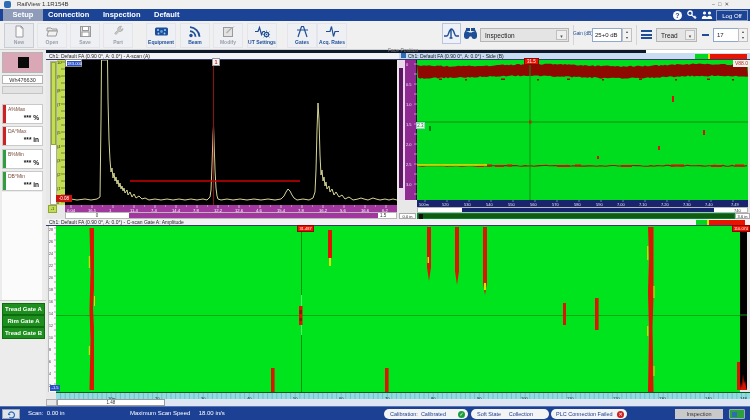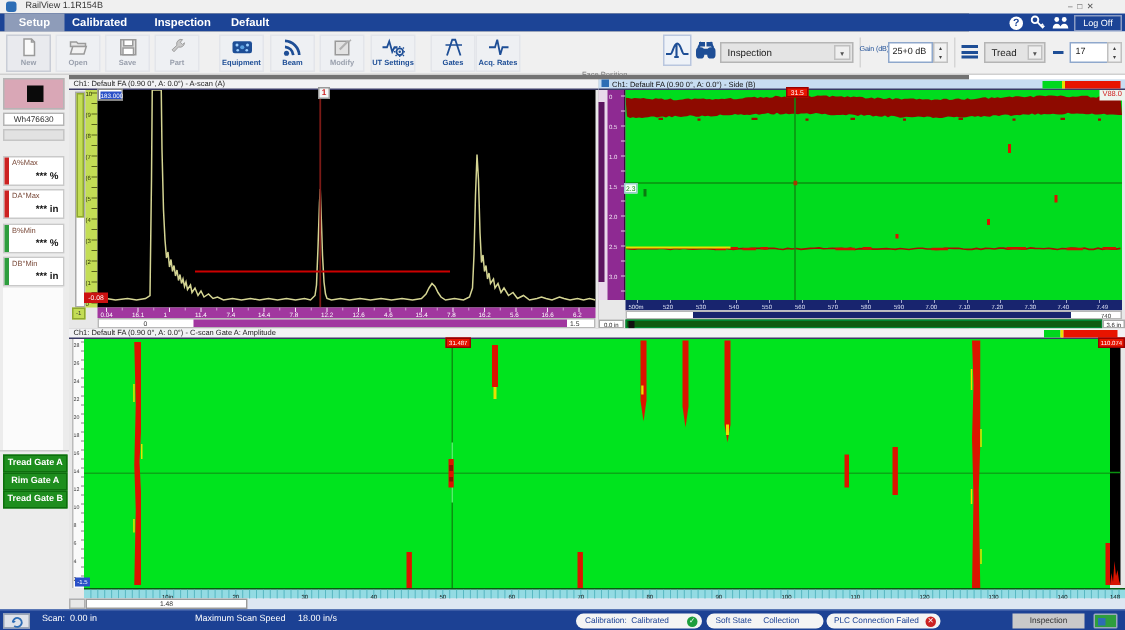--- a/index.html
+++ b/index.html
@@ -1,31 +1,31 @@
 <!DOCTYPE html>
 <html><head><meta charset="utf-8">
 <style>
 *{margin:0;padding:0;box-sizing:border-box;font-family:"Liberation Sans",sans-serif;}
 svg{display:block;}
 html,body{width:750px;height:420px;overflow:hidden;}
-#app{position:relative;width:646px;height:420px;background:#737373;}
+#app{position:relative;width:646px;height:420px;background:#0f172a;}
 .abs{position:absolute;}
 </style></head>
 <body>
 <div id="app">
 
 <div class="abs" style="left:0;top:0;width:750px;height:9px;background:#f0f0f0;">
   <div class="abs" style="left:4px;top:1px;width:7px;height:7px;border-radius:2px;background:#2d6db5;"></div>
   <div class="abs" style="left:17px;top:1px;font-size:6px;color:#333;">RailView 1.1R154B</div>
   <div class="abs" style="left:712px;top:1px;font-size:5.5px;color:#555;">–&nbsp;&nbsp;□&nbsp;&nbsp;✕</div>
 </div>
 
 <div class="abs" style="left:0;top:9px;width:750px;height:12px;background:#1c4496;">
   <div class="abs" style="left:3px;top:0;width:40px;height:12px;background:#8e9cb9;color:#fff;font-size:7.5px;font-weight:bold;text-align:center;line-height:12px;">Setup</div>
-  <div class="abs" style="left:48px;top:0;color:#fff;font-size:7.5px;font-weight:bold;line-height:12px;">Calibrated</div>
+  <div class="abs" style="left:48px;top:0;color:#fff;font-size:7.5px;font-weight:bold;line-height:12px;">Connection</div>
   <div class="abs" style="left:103px;top:0;color:#fff;font-size:7.5px;font-weight:bold;line-height:12px;">Inspection</div>
   <div class="abs" style="left:154px;top:0;color:#fff;font-size:7.5px;font-weight:bold;line-height:12px;">Default</div>
 
   <div class="abs" style="left:673px;top:1.5px;width:9px;height:9px;border-radius:50%;background:#fff;color:#1c4496;font-size:7px;font-weight:bold;text-align:center;line-height:9px;">?</div>
   <div class="abs" style="left:687px;top:1px;">
     <svg width="10" height="10" viewBox="0 0 10 10">
           <circle cx="3" cy="3.2" r="2.2" fill="none" stroke="#fff" stroke-width="1.3"></circle>
           <path d="M4.6 4.8 8.5 8.7M7 7.2l1.4-1.2M8 8.2l1.2-1" stroke="#fff" stroke-width="1.2" fill="none"></path>
         </svg>
       </div>

